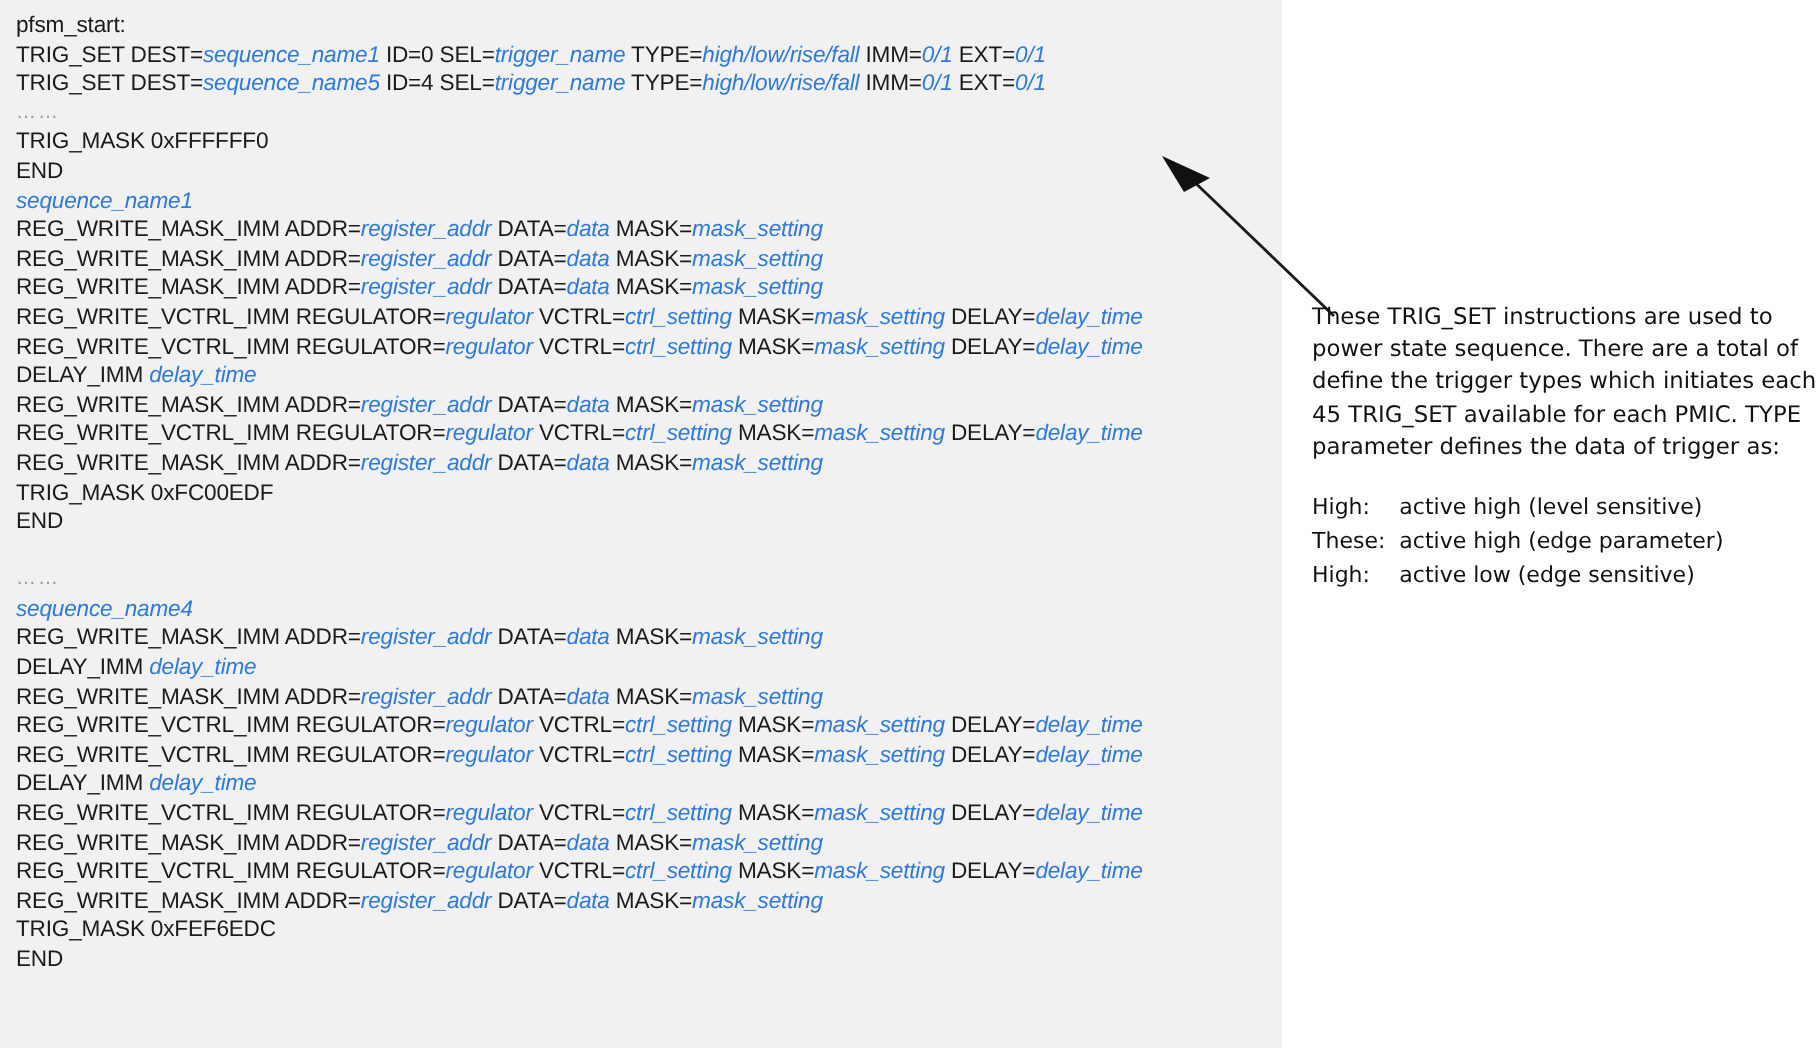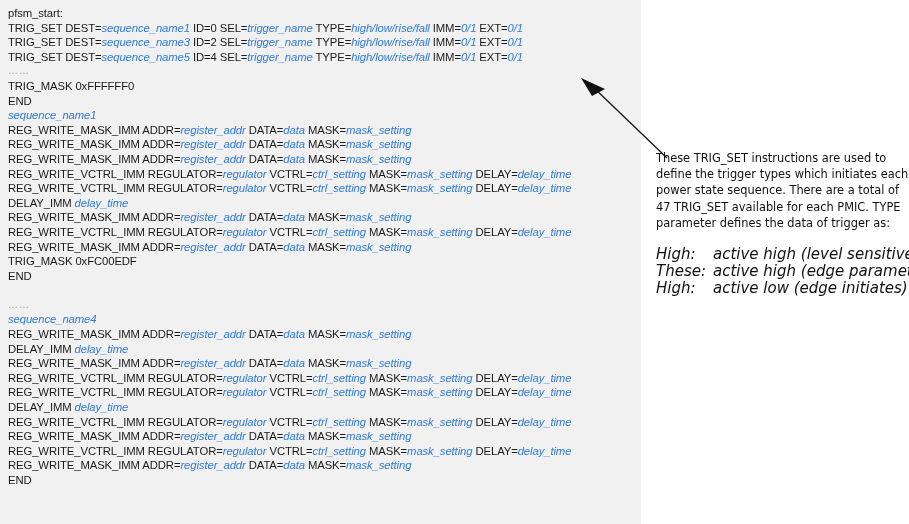--- a/index.html
+++ b/index.html
@@ -81,38 +81,36 @@
   }
   #annotation .spacer {
     height: 15px;
   }
   .trig-table {
     border-collapse: collapse;
   }
   .trig-table td {
     padding: 0 0 1px 0;
     font-family: "DejaVu Sans", sans-serif;
-    font-size: 15px;
+    font-size: 11px;
     line-height: 16.2px;
     color: #111111;
     white-space: nowrap;
     vertical-align: top;
-    font-style: italic;
   }
   .trig-table td.lbl {
     padding-right: 7px;
   }
 </style>
 </head>
 <body>
 
 <div id="code-panel">
     <div class="code-line">pfsm_start:</div>
     <div class="code-line"><span>TRIG_SET DEST=</span><span class="v">sequence_name1</span><span> ID=0 SEL=</span><span class="v">trigger_name</span><span> TYPE=</span><span class="v">high/low/rise/fall</span><span> IMM=</span><span class="v">0/1</span><span> EXT=</span><span class="v">0/1</span></div>
-    <div class="code-line"><span>TRIG_SET DEST=</span><span class="v">sequence_name3</span><span> ID=2 SEL=</span><span class="v">trigger_name</span><span> TYPE=</span><span class="v">high/low/rise/fall</span><span> IMM=</span><span class="v">0/1</span><span> EXT=</span><span class="v">0/1</span></div>
     <div class="code-line"><span>TRIG_SET DEST=</span><span class="v">sequence_name5</span><span> ID=4 SEL=</span><span class="v">trigger_name</span><span> TYPE=</span><span class="v">high/low/rise/fall</span><span> IMM=</span><span class="v">0/1</span><span> EXT=</span><span class="v">0/1</span></div>
     <div class="code-line ellipsis">……</div>
     <div class="code-line">TRIG_MASK 0xFFFFFF0</div>
     <div class="code-line">END</div>
     <div class="code-line ital-blue">sequence_name1</div>
     <div class="code-line"><span>REG_WRITE_MASK_IMM ADDR=</span><span class="v">register_addr</span><span> DATA=</span><span class="v">data</span><span> MASK=</span><span class="v">mask_setting</span></div>
     <div class="code-line"><span>REG_WRITE_MASK_IMM ADDR=</span><span class="v">register_addr</span><span> DATA=</span><span class="v">data</span><span> MASK=</span><span class="v">mask_setting</span></div>
     <div class="code-line"><span>REG_WRITE_MASK_IMM ADDR=</span><span class="v">register_addr</span><span> DATA=</span><span class="v">data</span><span> MASK=</span><span class="v">mask_setting</span></div>
     <div class="code-line"><span>REG_WRITE_VCTRL_IMM REGULATOR=</span><span class="v">regulator</span><span> VCTRL=</span><span class="v">ctrl_setting</span><span> MASK=</span><span class="v">mask_setting</span><span> DELAY=</span><span class="v">delay_time</span></div>
     <div class="code-line"><span>REG_WRITE_VCTRL_IMM REGULATOR=</span><span class="v">regulator</span><span> VCTRL=</span><span class="v">ctrl_setting</span><span> MASK=</span><span class="v">mask_setting</span><span> DELAY=</span><span class="v">delay_time</span></div>
@@ -128,46 +126,47 @@
     <div class="code-line"><span>REG_WRITE_MASK_IMM ADDR=</span><span class="v">register_addr</span><span> DATA=</span><span class="v">data</span><span> MASK=</span><span class="v">mask_setting</span></div>
     <div class="code-line"><span>DELAY_IMM </span><span class="v">delay_time</span></div>
     <div class="code-line"><span>REG_WRITE_MASK_IMM ADDR=</span><span class="v">register_addr</span><span> DATA=</span><span class="v">data</span><span> MASK=</span><span class="v">mask_setting</span></div>
     <div class="code-line"><span>REG_WRITE_VCTRL_IMM REGULATOR=</span><span class="v">regulator</span><span> VCTRL=</span><span class="v">ctrl_setting</span><span> MASK=</span><span class="v">mask_setting</span><span> DELAY=</span><span class="v">delay_time</span></div>
     <div class="code-line"><span>REG_WRITE_VCTRL_IMM REGULATOR=</span><span class="v">regulator</span><span> VCTRL=</span><span class="v">ctrl_setting</span><span> MASK=</span><span class="v">mask_setting</span><span> DELAY=</span><span class="v">delay_time</span></div>
     <div class="code-line"><span>DELAY_IMM </span><span class="v">delay_time</span></div>
     <div class="code-line"><span>REG_WRITE_VCTRL_IMM REGULATOR=</span><span class="v">regulator</span><span> VCTRL=</span><span class="v">ctrl_setting</span><span> MASK=</span><span class="v">mask_setting</span><span> DELAY=</span><span class="v">delay_time</span></div>
     <div class="code-line"><span>REG_WRITE_MASK_IMM ADDR=</span><span class="v">register_addr</span><span> DATA=</span><span class="v">data</span><span> MASK=</span><span class="v">mask_setting</span></div>
     <div class="code-line"><span>REG_WRITE_VCTRL_IMM REGULATOR=</span><span class="v">regulator</span><span> VCTRL=</span><span class="v">ctrl_setting</span><span> MASK=</span><span class="v">mask_setting</span><span> DELAY=</span><span class="v">delay_time</span></div>
     <div class="code-line"><span>REG_WRITE_MASK_IMM ADDR=</span><span class="v">register_addr</span><span> DATA=</span><span class="v">data</span><span> MASK=</span><span class="v">mask_setting</span></div>
+    <div class="code-line">TRIG_MASK 0xFEF6EDC</div>
     <div class="code-line">END</div>
   </div>
 
 <svg id="callout-arrow" viewBox="0 0 110 95" width="110" height="95" aria-hidden="true">
   <line x1="92" y1="86" x2="17" y2="14" stroke="#1a1a1a" stroke-width="1.4"></line>
   <polygon points="6,6 30,17 17,24" fill="#111111"></polygon>
 </svg>
 
 <div id="annotation">
   <div id="annotation-paragraph">
       <div class="para-line">These TRIG_SET instructions are used to</div>
+      <div class="para-line">power state sequence.  There are a total of</div>
       <div class="para-line">define the trigger types which initiates each</div>
-      <div class="para-line">power state sequence.  There are a total of</div>
-      <div class="para-line">47 TRIG_SET available for each PMIC. TYPE</div>
+      <div class="para-line">45 TRIG_SET available for each PMIC. TYPE</div>
       <div class="para-line">parameter defines the data of trigger as:</div>
     </div>
   <div class="spacer"></div>
   <table class="trig-table">
     <tbody id="trig-type-body">
         <tr>
           <td class="lbl">High:</td>
           <td>active high (level sensitive)</td>
         </tr>
         <tr>
           <td class="lbl">These:</td>
           <td>active high (edge parameter)</td>
         </tr>
         <tr>
           <td class="lbl">High:</td>
-          <td>active low  (edge initiates)</td>
+          <td>active low  (edge sensitive)</td>
         </tr>
       </tbody>
   </table>
 </div>
 
 </body></html>

